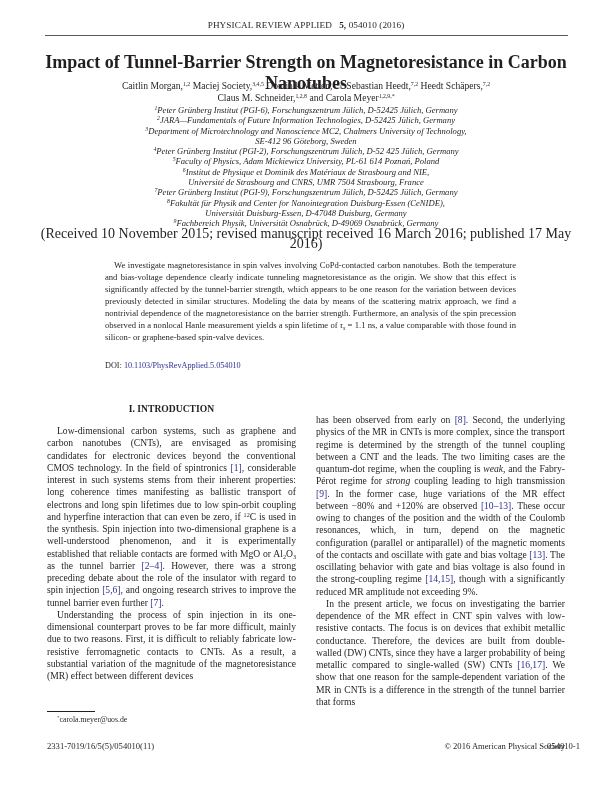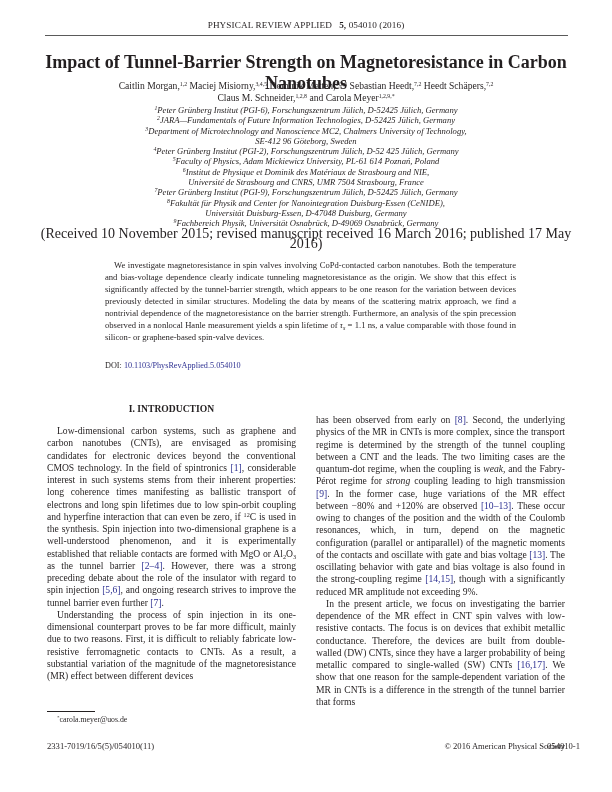--- a/index.html
+++ b/index.html
@@ -41,21 +41,21 @@
   <span>PHYSICAL REVIEW APPLIED</span>&nbsp;&nbsp;
   <b>5,</b>
   <span>054010 (2016)</span>
 </div>
 <div class="abs head-rule"></div>
 
 <div class="abs title">Impact of Tunnel-Barrier Strength on Magnetoresistance in Carbon Nanotubes</div>
 
 <div class="abs authors">
   <span><span>Caitlin Morgan,</span><sup>1,2</sup></span>
-  <span><span>Maciej Misiorny,</span><sup>3,4,5</sup></span>
+  <span><span>Maciej Society,</span><sup>3,4,5</sup></span>
   <span><span>Dominik Metten,</span><sup>1,2,6</sup></span>
   <span><span>Sebastian Heedt,</span><sup>7,2</sup></span>
   <span><span>Heedt Schäpers,</span><sup>7,2</sup></span><br>
   <span><span>Claus M. Schneider,</span><sup>1,2,8</sup></span>
   <span><span>and Carola Meyer</span><sup>1,2,9,*</sup></span>
 </div>
 
 <div class="abs affil-block">
   <span class="affil"><sup>1</sup><span>Peter Grünberg Institut (PGI-6), Forschungszentrum Jülich, D-52425 Jülich, Germany</span></span>
   <span class="affil"><sup>2</sup><span>JARA—Fundamentals of Future Information Technologies, D-52425 Jülich, Germany</span></span>

